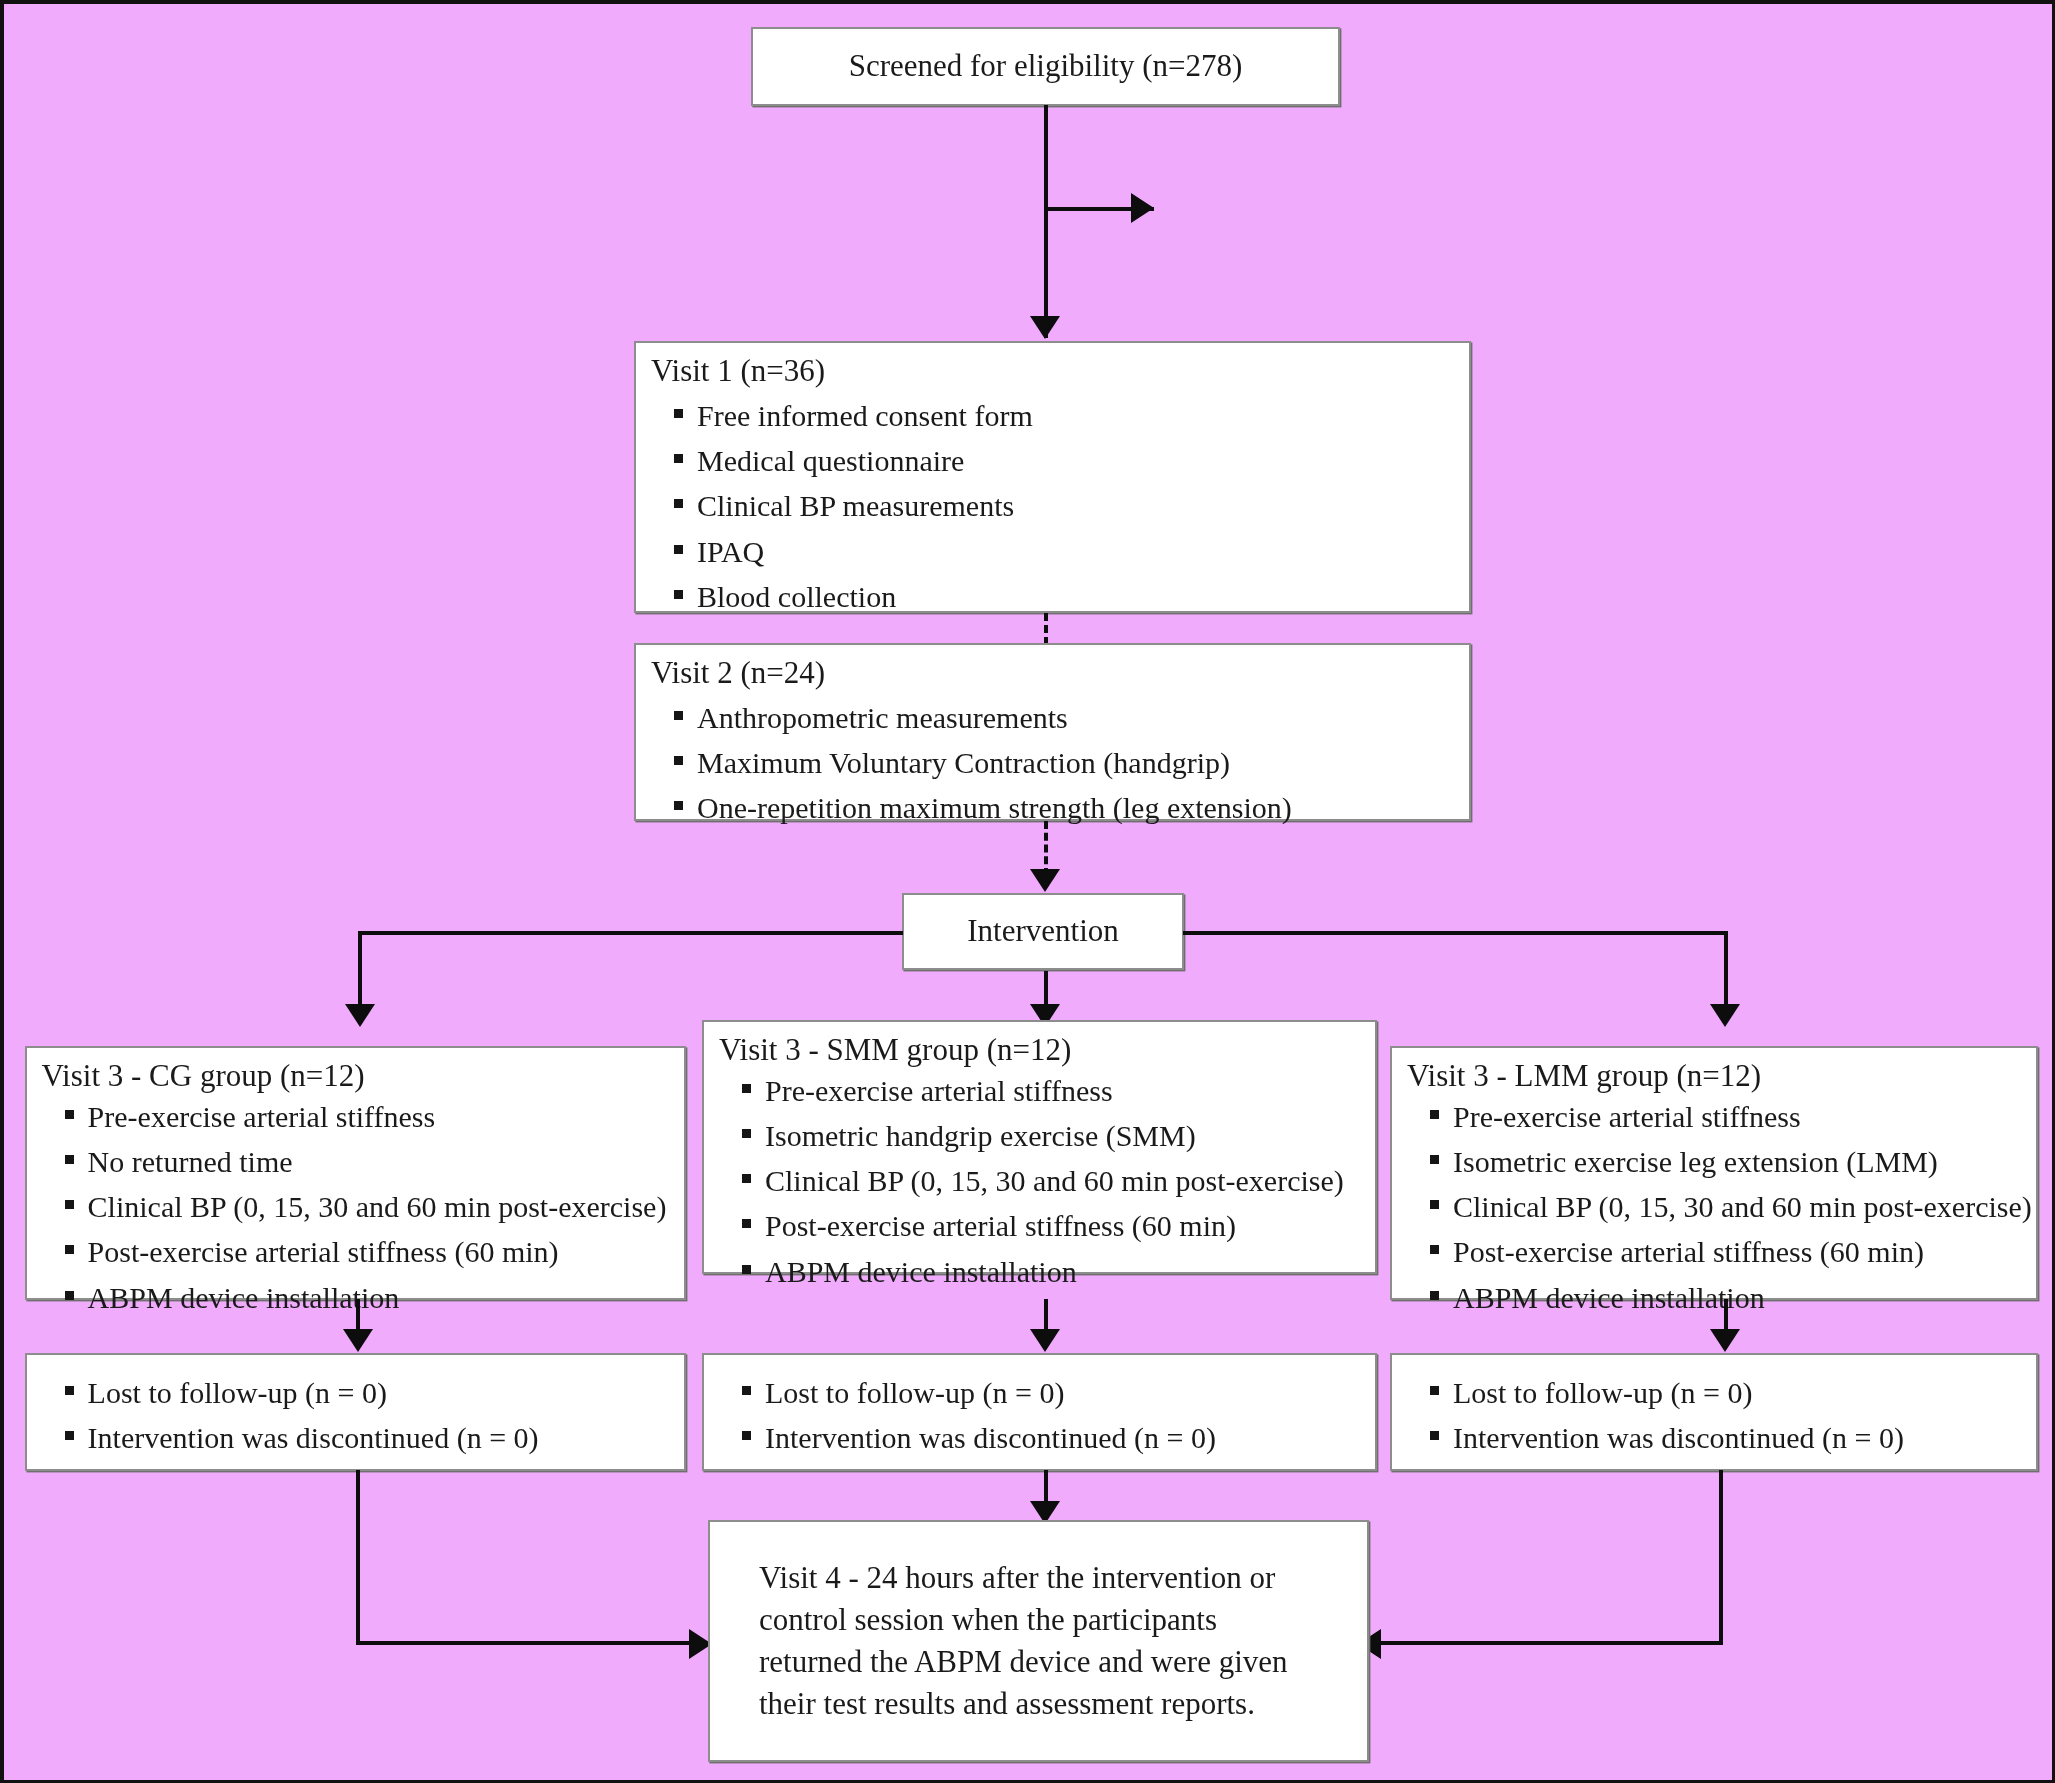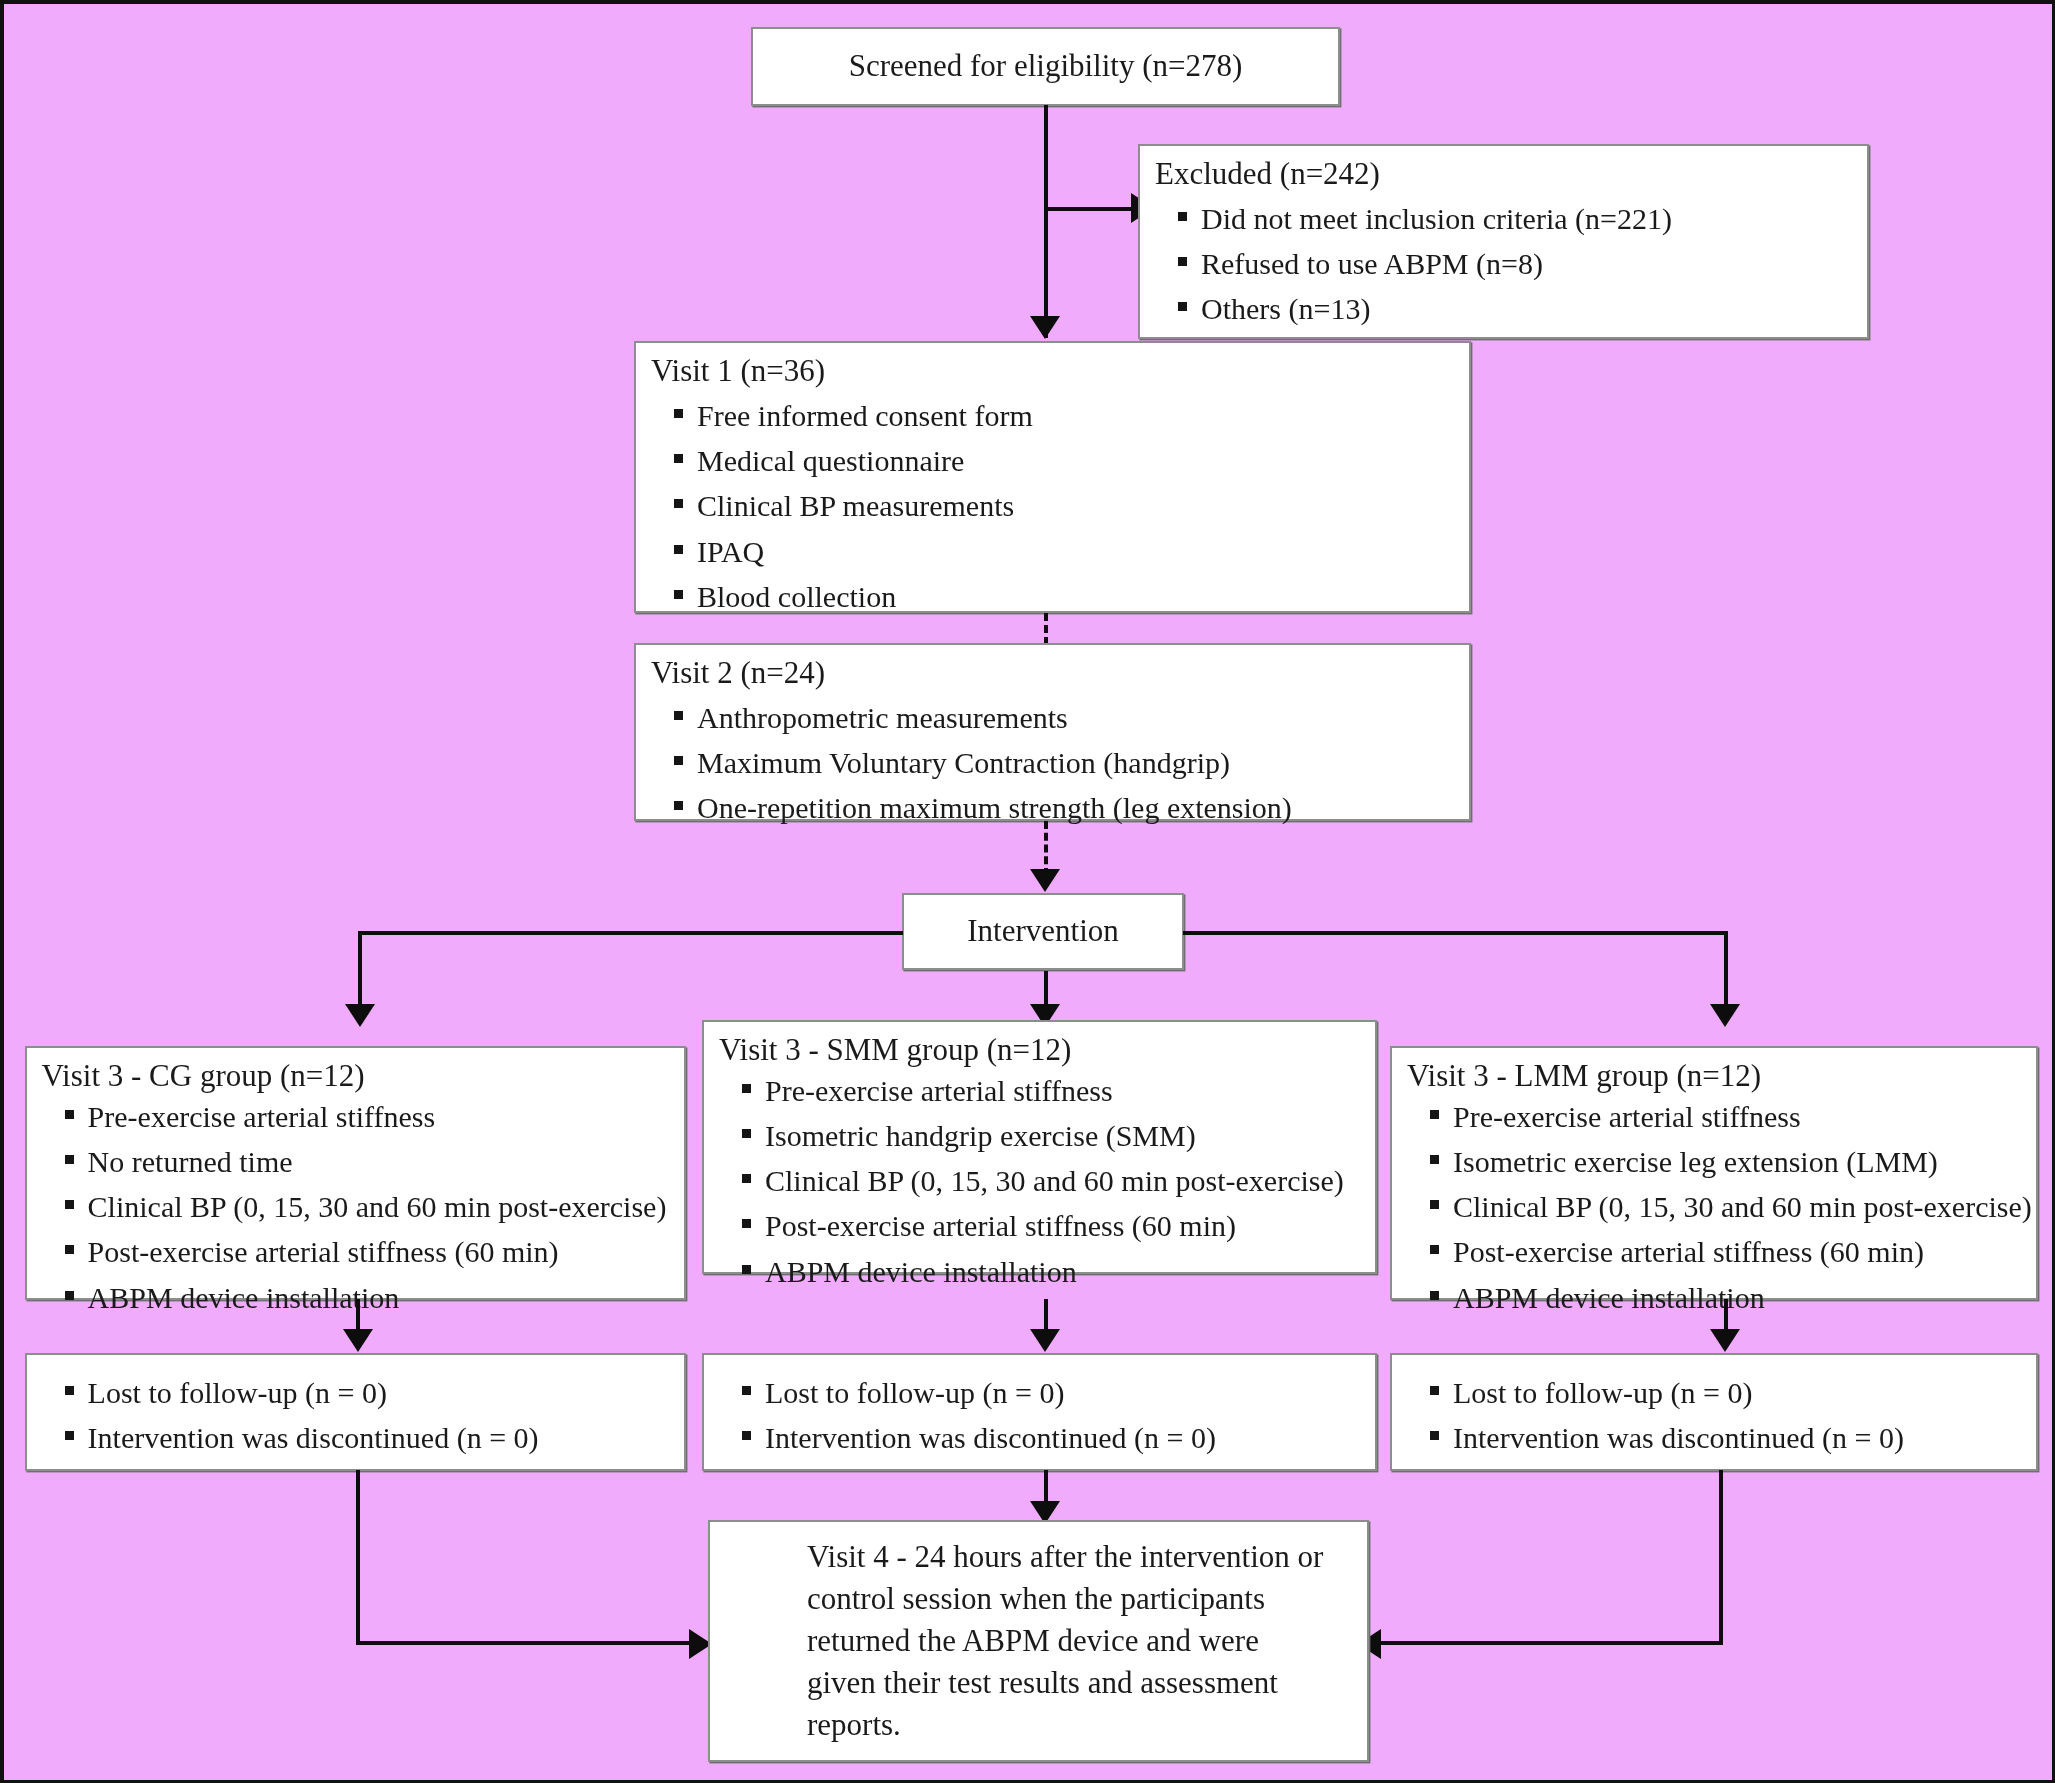--- a/index.html
+++ b/index.html
@@ -118,30 +118,20 @@
       <div class="box-title">Screened for eligibility (n=278)</div>
     </div>
   </div>
 
   <div class="vline" style="left:1040px;top:101px;height:233px;"></div>
   <div class="arr-down" style="left:1026px;top:312px;"></div>
 
   <div class="hline" style="left:1040px;top:203px;width:110px;"></div>
   <div class="arr-right" style="left:1127px;top:189px;"></div>
 
-  <div class="box" style="left:1134px;top:140px;width:731px;height:195px;">
-    <div class="inner">
-      <div class="box-title">Excluded (n=242)</div>
-      <ul class="items">
-        <li><span class="sq"></span><span>Did not meet inclusion criteria (n=221)</span></li>
-        <li><span class="sq"></span><span>Refused to use ABPM (n=8)</span></li>
-        <li><span class="sq"></span><span>Others (n=13)</span></li>
-      </ul>
-    </div>
-  </div>
 
   <div class="box" style="left:630px;top:337px;width:837px;height:272px;">
     <div class="inner">
       <div class="box-title">Visit 1 (n=36)</div>
       <ul class="items">
         <li><span class="sq"></span><span>Free informed consent form</span></li>
         <li><span class="sq"></span><span>Medical questionnaire</span></li>
         <li><span class="sq"></span><span>Clinical BP measurements</span></li>
         <li><span class="sq"></span><span>IPAQ</span></li>
         <li><span class="sq"></span><span>Blood collection</span></li>
@@ -263,19 +253,19 @@
   <div class="arr-right" style="left:685px;top:1625px;"></div>
 
   <div class="vline" style="left:1040px;top:1466px;height:48px;"></div>
   <div class="arr-down" style="left:1026px;top:1497px;"></div>
 
   <div class="vline" style="left:1715px;top:1466px;height:175px;"></div>
   <div class="hline" style="left:1377px;top:1637px;width:342px;"></div>
   <div class="arr-left" style="left:1354px;top:1625px;"></div>
 
   <div class="box" style="left:704px;top:1516px;width:661px;height:242px;">
-    <div class="inner" style="padding:0;height:100%;display:flex;align-items:center;margin-left:48px;">
+    <div class="inner" style="padding:0;height:100%;display:flex;align-items:center;">
       <div class="para" style="padding:0 41px 0 49px;">Visit 4 - 24 hours after the intervention or control session when the participants returned the ABPM device and were given their test results and assessment reports.</div>
     </div>
   </div>
 
 </div>
 
 
 </body></html>

